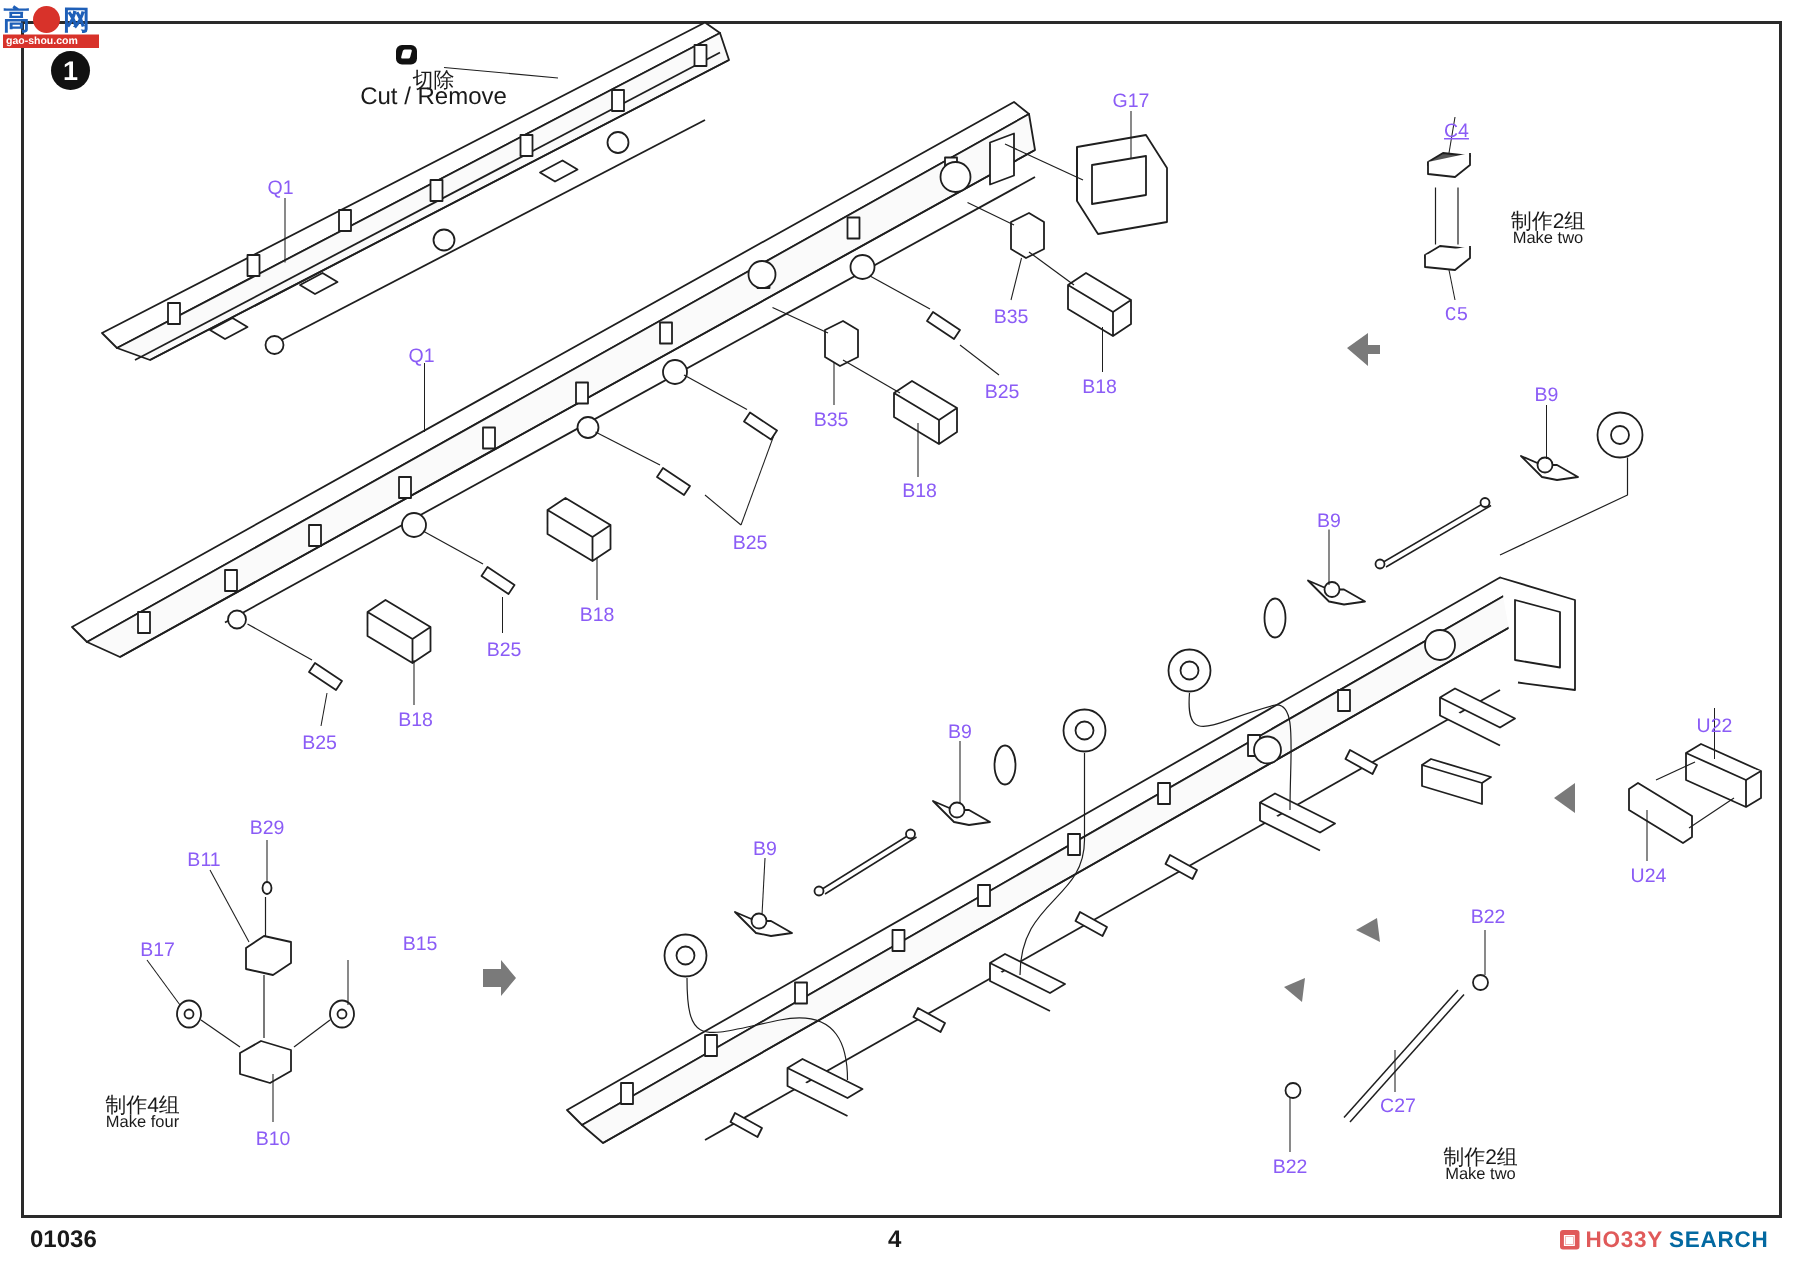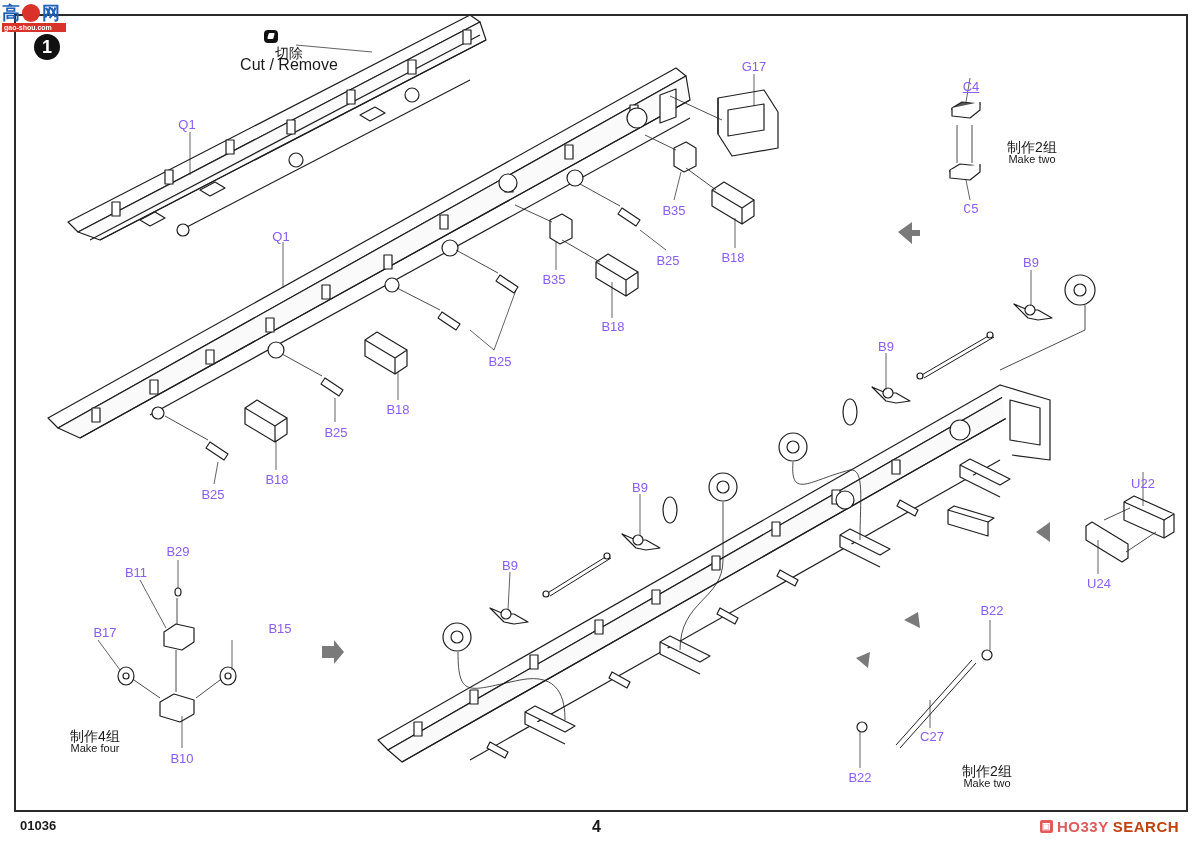--- a/index.html
+++ b/index.html
@@ -14,28 +14,28 @@
   .note .zh { font-size: 14px; }
   .step-badge { position: absolute; left: 34px; top: 34px; width: 26px; height: 26px;
                 border-radius: 50%; background: #111; color: #fff; font-weight: bold;
                 font-size: 18px; line-height: 26px; text-align: center; }
   .watermark { position: absolute; left: 2px; top: 4px; width: 64px; }
   .watermark .wm-top { display: flex; align-items: center; gap: 2px; }
   .watermark .wm-char { color: #1e5fb8; font-size: 18px; font-weight: bold; line-height: 18px; }
   .watermark .wm-icon { width: 18px; height: 18px; border-radius: 50%; background: #d8322a; }
   .watermark .wm-sub { background: #d8322a; color: #fff; font-size: 7px; font-weight: bold;
                        line-height: 9px; padding: 0 2px; margin-top: 1px; }
-  .footer-code { position: absolute; left: 20px; top: 818px; font-size: 13px; font-weight: bold; }
+  .footer-code { position: absolute; left: 20px; top: 818px; font-size: 16px; font-weight: bold; }
   .footer-page { position: absolute; left: 592px; top: 818px; font-size: 16px; font-weight: bold; }
   .footer-brand { position: absolute; left: 1040px; top: 818px; display: flex; align-items: center;
                   gap: 4px; font-size: 15px; font-weight: bold; letter-spacing: 0.5px; }
   .footer-brand .brand-icon { width: 13px; height: 13px; background: #e05a5a; border-radius: 2px;
                               color: #fff; font-size: 9px; line-height: 13px; text-align: center; }
   .footer-brand .brand-a { color: #e05a5a; }
-  .footer-brand .brand-b { color: #c2410c; }
+  .footer-brand .brand-b { color: #0369a1; }
   svg.art { position: absolute; left: 0; top: 0; }
   .cut-icon { position: absolute; left: 264px; top: 30px; width: 14px; height: 13px;
               background: #111; border-radius: 4px; }
   .cut-icon::after { content: ""; position: absolute; left: 4px; top: 3px; width: 6px; height: 6px;
                      background: #fff; border-radius: 1px; transform: skewX(-15deg); }
 </style>
 </head>
 <body>
 
 <div class="frame"></div>

